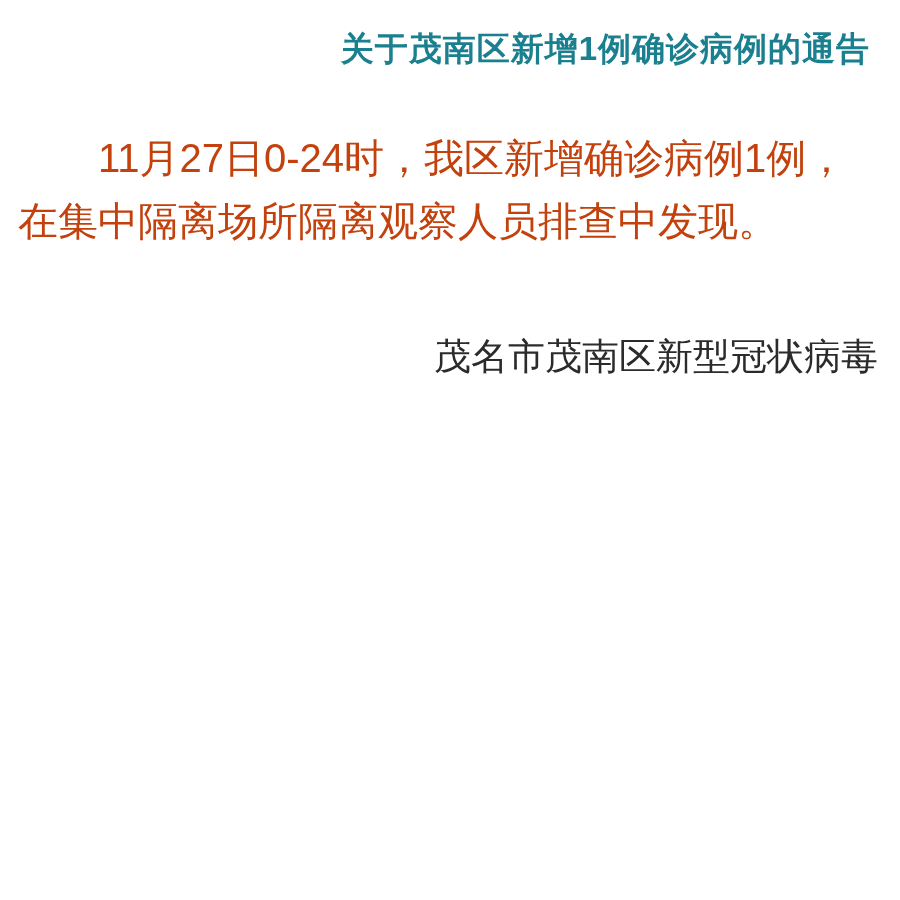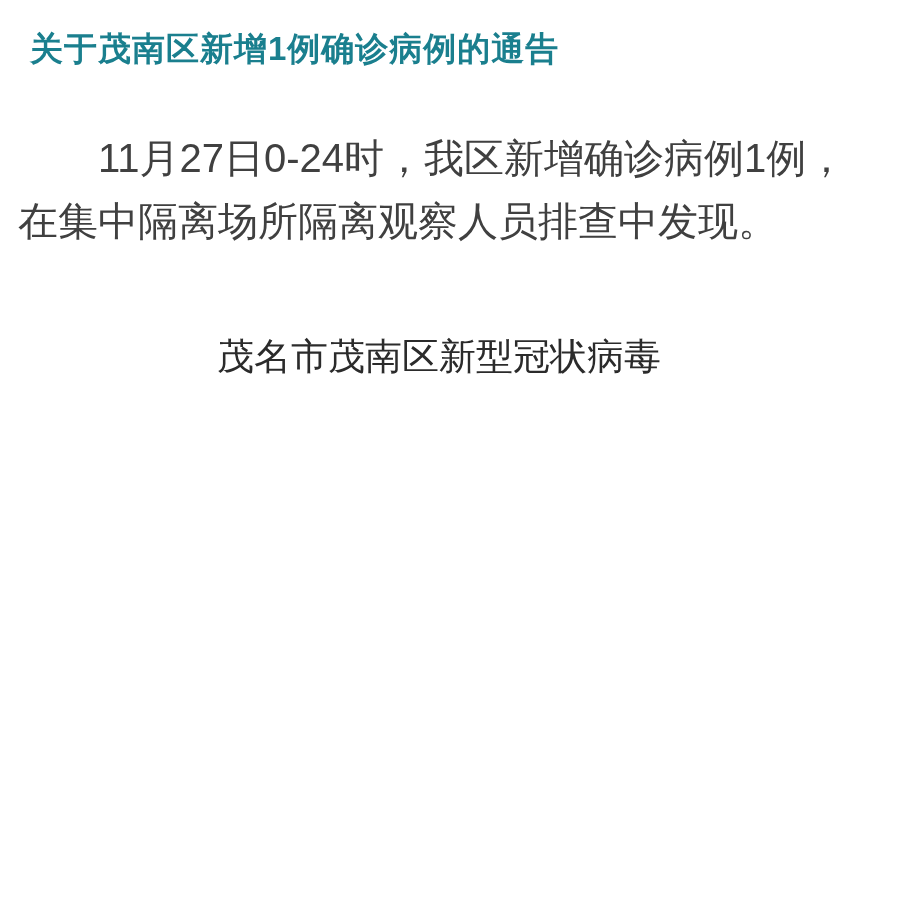--- a/index.html
+++ b/index.html
@@ -15,49 +15,49 @@
   }
   .page {
     position: relative;
     width: 900px;
     height: 900px;
     box-sizing: border-box;
     background: #ffffff;
     padding: 0;
   }
   .notice-title {
-    text-align: left;
+    text-align: right;
     color: #1a7f8e;
     font-size: 33px;
     font-weight: bold;
     letter-spacing: 1px;
     line-height: 1.3;
     padding-top: 28px;
     padding-left: 30px;
     padding-right: 30px;
   }
   .body-block {
     padding: 0 18px 0 18px;
     margin-top: 56px;
   }
   .para {
-    color: #404040;
+    color: #c2410c;
     font-size: 40px;
     line-height: 1.58;
     text-indent: 2em;
     letter-spacing: 0px;
     word-break: break-all;
   }
   .para + .para {
     margin-top: 52px;
   }
   .signature {
     margin-top: 74px;
     padding-right: 22px;
-    text-align: center;
+    text-align: right;
     color: #2b2b2b;
     font-size: 37px;
     line-height: 1.62;
   }
   .sig-line {
     display: block;
   }
 </style>
 </head>
 <body>

